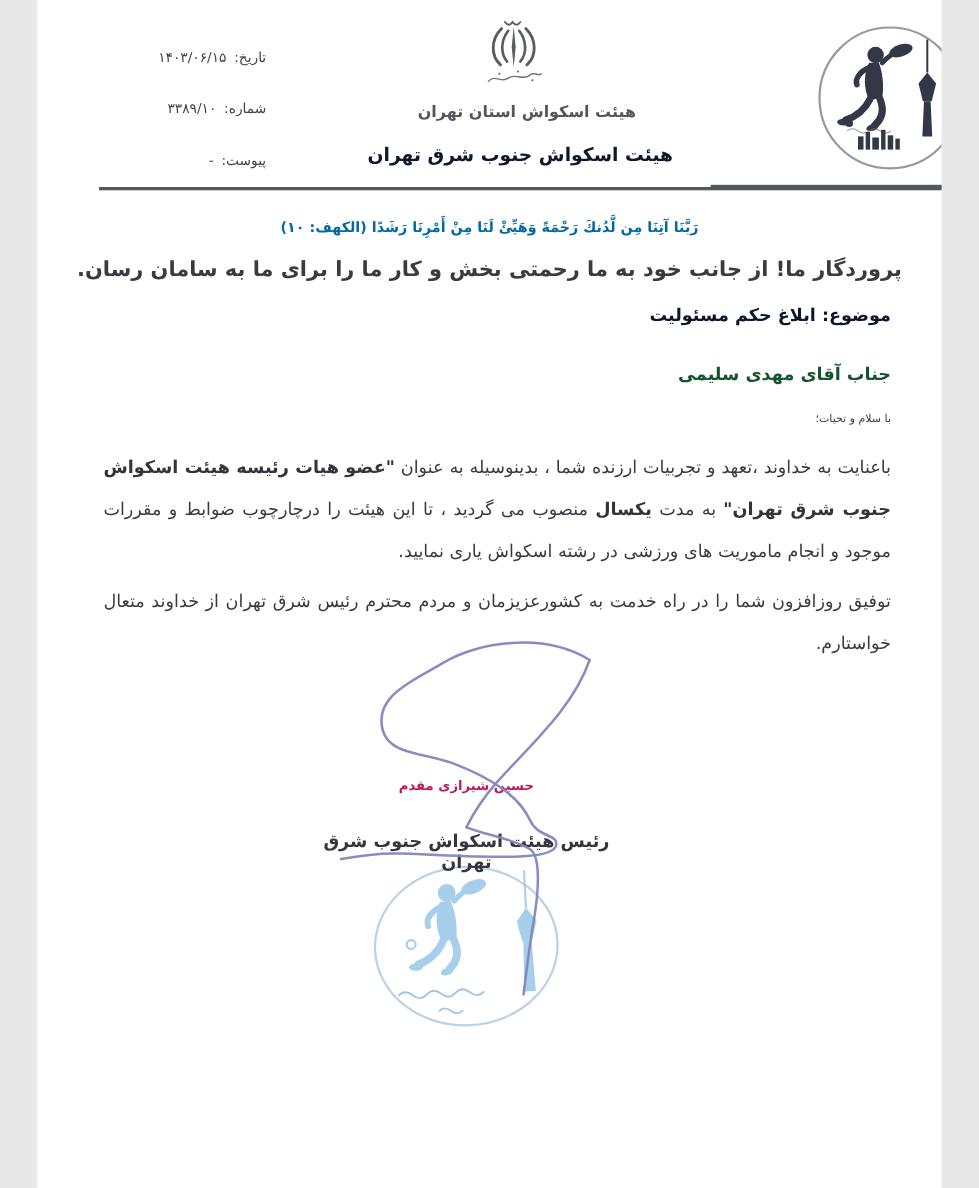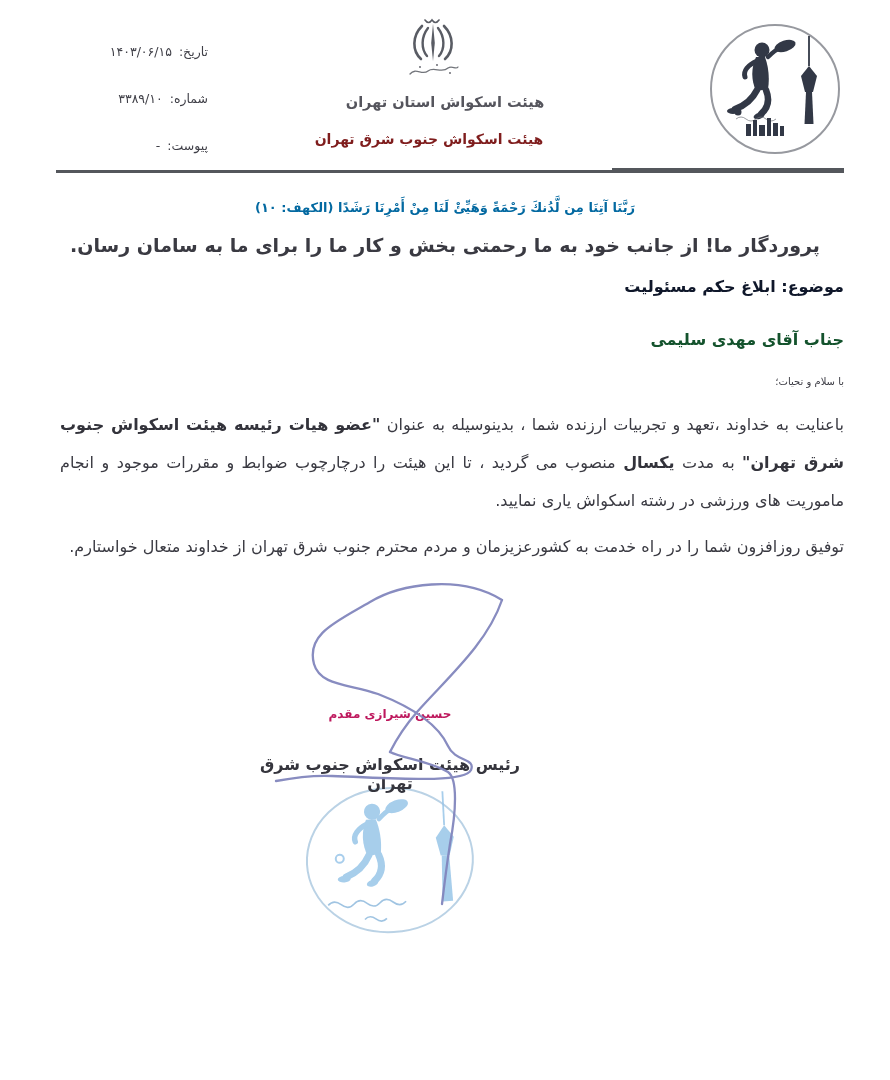--- a/index.html
+++ b/index.html
@@ -1,31 +1,31 @@
 <!DOCTYPE html>
 <html lang="fa"><head>
 <meta charset="utf-8">
 <style>
   html,body{margin:0;padding:0;background:#e8e8e8;}
   .page{
-    position:relative;width:890px;height:1080px;background:#ffffff;
+    position:relative;width:822px;height:1080px;background:#ffffff;
     font-family:"DejaVu Sans",sans-serif;direction:rtl;overflow:hidden;
     color:#3a3a41;margin:0 auto;
   }
   
   .meta{position:absolute;left:78px;top:44px;width:130px;display:flex;flex-direction:column;gap:32px;
         font-size:12.5px;color:#3f3f47;text-align:right;}
   .meta .row{white-space:nowrap;}
   .meta .label{margin-left:3px;}
   
   .emblem{position:absolute;left:404px;top:14px;width:58px;height:72px;}
   .org1{position:absolute;left:260px;width:370px;top:94px;text-align:center;
         font-size:14.5px;font-weight:600;color:#55555d;letter-spacing:.5px;}
-  .org2{position:absolute;left:244px;width:370px;top:131px;text-align:center;
-        font-size:14px;font-weight:700;color:#7f1d1d;letter-spacing:.5px;}
+  .org2{position:absolute;left:254px;width:370px;top:131px;text-align:center;
+        font-size:17px;font-weight:700;color:#0f172a;letter-spacing:.5px;}
   .logo{position:absolute;left:702px;top:16px;width:146px;height:146px;}
   
   .divider-a{position:absolute;left:56px;top:170px;width:788px;height:3px;background:#54575c;}
   .divider-b{position:absolute;left:612px;top:168px;width:232px;height:3px;background:#54575c;}
   
   .verse{position:absolute;left:0;right:0;top:200px;text-align:center;
          font-size:13px;font-weight:600;color:#0369a1;}
   .translation{position:absolute;left:0;right:0;top:234px;text-align:center;
          font-size:19px;font-weight:600;color:#3a3a42;}
   
@@ -119,21 +119,21 @@
 
   <div class="verse">رَبَّنَا آتِنَا مِن لَّدُنكَ رَحْمَةً وَهَيِّئْ لَنَا مِنْ أَمْرِنَا رَشَدًا (الكهف: ۱۰)</div>
   <div class="translation">پروردگار ما! از جانب خود به ما رحمتی بخش و کار ما را برای ما به سامان رسان.</div>
 
   <div class="subject">موضوع: ابلاغ حکم مسئولیت</div>
   <div class="addressee">جناب آقای مهدی سلیمی</div>
   <div class="greeting">با سلام و تحیات؛</div>
 
   <p class="body-par body1"><span>باعنایت به خداوند ،تعهد و تجربیات ارزنده شما ، بدینوسیله به عنوان </span><b>"عضو هیات رئیسه هیئت اسکواش جنوب شرق تهران"</b><span> به مدت </span><b>یکسال</b><span> منصوب می گردید ، تا این هیئت را درچارچوب ضوابط و مقررات موجود و انجام ماموریت های ورزشی در رشته اسکواش یاری نمایید.</span></p>
 
-  <p class="body-par body2">توفیق روزافزون شما را در راه خدمت به کشورعزیزمان و مردم محترم جنوب شرق تهران از خداوند متعال خواستارم.</p>
+  <p class="body-par body2">توفیق روزافزون شما را در راه خدمت به کشورعزیزمان و مردم محترم رئیس شرق تهران از خداوند متعال خواستارم.</p>
 
   <svg class="signature" viewBox="0 0 300 345">
     <g fill="none" stroke="#8286bd" stroke-width="2.3" stroke-linecap="round" opacity="0.95">
       <path d="M 250 18 C 208 -8 148 2 118 20 C 84 40 54 52 62 82 C 68 104 98 102 126 112 C 162 126 186 142 196 164 C 203 180 224 176 219 188 C 212 202 140 196 80 194 C 60 193 40 196 24 199"></path>
       <path d="M 250 18 C 235 62 195 96 165 130 C 152 145 144 158 138 170"></path>
       <path d="M 138 170 C 150 176 180 180 196 190 C 206 197 204 230 198 262 C 194 288 192 305 190 322"></path>
     </g>
   </svg>
 
   <div class="signer-name">حسین شیرازی مقدم</div>

